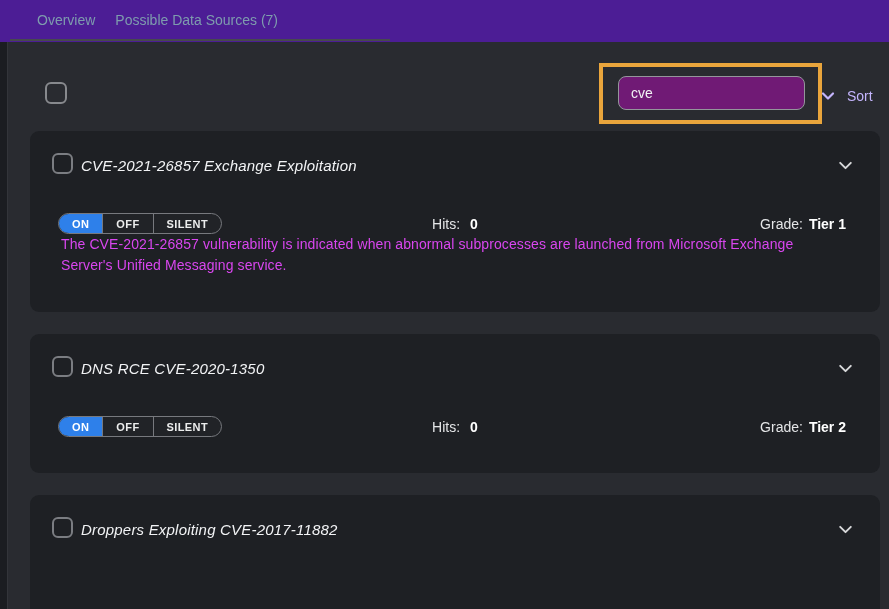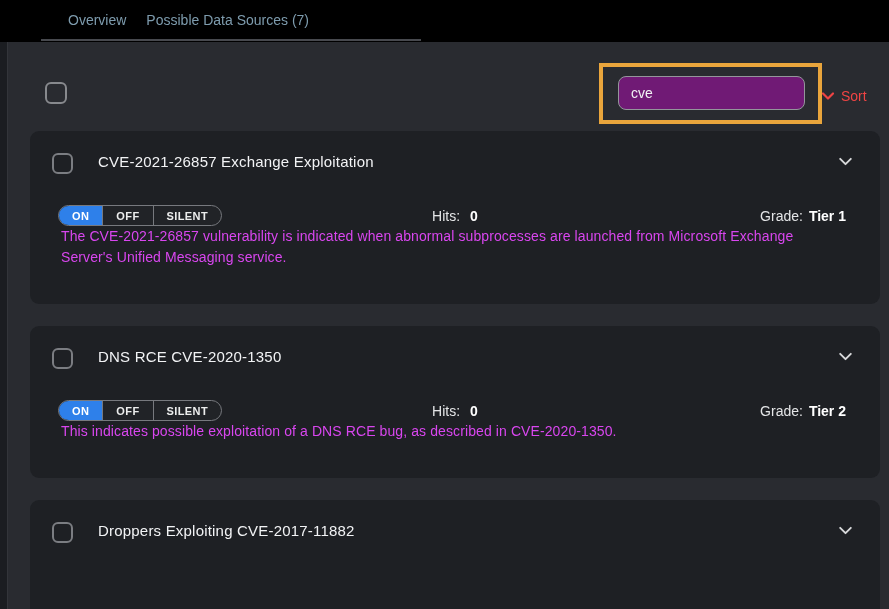--- a/index.html
+++ b/index.html
@@ -5,52 +5,52 @@
   * { margin:0; padding:0; box-sizing:border-box; }
   html,body { width:889px; height:609px; overflow:hidden; background:#292b30;
     font-family:"Liberation Sans", sans-serif; }
   .app { position:relative; width:889px; height:609px; background:#292b30; overflow:hidden; }
 
   
   .left-strip { position:absolute; left:0; top:0; width:8px; height:100%;
     background:#1b1d21; border-right:1px solid #33353a; z-index:0; }
 
   
-  .tabbar { position:relative; height:42px; background:#000000; z-index:1;padding-left:31px; }
+  .tabbar { position:relative; height:42px; background:#4c1d95; z-index:1; }
   .tabs-wrap { margin-left:10px; width:380px; height:41px;
     border-bottom:2px solid #47494e; display:flex; align-items:stretch; padding-left:17px; }
   .tab { display:flex; align-items:center; padding:0 10px; font-size:14px;
     color:#7e9cae; cursor:pointer; }
   .tab.active { color:#4496d8; border-bottom:3px solid #1879d2; margin-bottom:-3px; }
 
   
   .toolbar { position:relative; height:89px; z-index:1; }
   .checkbox { display:inline-block; width:22px; height:22px; border:2px solid #87898d;
     border-radius:6px; background:transparent; }
   .toolbar .checkbox { position:absolute; left:45px; top:40px; }
   .highlight-box { position:absolute; left:599px; top:21px; width:223px; height:61px;
     border:4px solid #e9a53c; }
   .search-input { position:absolute; left:15px; top:9px; width:187px; height:34px;
     background:#701a75; border:1px solid #94969b; border-radius:8px;
     color:#f1f2f3; font-size:14px; padding:0 12px; outline:none;
     font-family:"Liberation Sans", sans-serif; }
   .sort { position:absolute; left:820px; top:46px; display:flex; align-items:center;
-    gap:5px; color:#ef4444; font-size:14px; cursor:pointer; }
+    gap:11px; color:#c4b5fd; font-size:14px; cursor:pointer; }
   .sort svg { display:block; }
 
   
   .rules-list { position:relative; z-index:1; }
   .rule-card { margin:0 9px 22px 30px; background:#1e2024; border-radius:9px;
     padding-bottom:36px; }
-  .card-head { display:flex; align-items:flex-start; gap:25px; padding:22px 26px 0 22px; }
+  .card-head { display:flex; align-items:flex-end; gap:8px; padding:22px 26px 0 22px;font-style:italic; }
   .card-head .checkbox { border-color:#7b7d82; flex:0 0 auto; width:21px; height:21px; }
   .rule-title { font-size:15px; font-weight:400; color:#f2f3f5; letter-spacing:.2px; }
   .expand { margin-left:auto; color:#d8d9db; display:flex; align-items:center; cursor:pointer; }
 
-  .meta-row { position:relative; display:flex; align-items:center; margin-top:31px; height:21px; }
+  .meta-row { position:relative; display:flex; align-items:center; margin-top:39px; height:21px; }
   .toggle { display:inline-flex; align-items:stretch; height:21px; margin-left:28px;
     border:1px solid #77797e; border-radius:11px; overflow:hidden; background:#212327; }
   .seg { display:flex; align-items:center; padding:0 13px; font-size:11px; font-weight:700;
     color:#eceded; letter-spacing:.4px; cursor:pointer; }
   .seg.on { background:#2e80ea; color:#fff; }
   .seg.mid { border-left:1px solid #77797e; border-right:1px solid #77797e; }
   .hits { position:absolute; left:50%; top:0; transform:translateX(-50%);
     display:flex; align-items:center; height:21px; gap:10px; font-size:14px; color:#e4e5e7; }
   .hits b, .grade b { color:#ffffff; font-weight:700; }
   .grade { margin-left:auto; padding-right:34px; display:flex; align-items:flex-start;
@@ -139,21 +139,20 @@
         </div>
         <div class="hits">
           <span>Hits:</span>
           <b>0</b>
         </div>
         <div class="grade">
           <span>Grade:</span>
           <b>Tier 2</b>
         </div>
       </div>
-      <p class="desc">This indicates possible exploitation of a DNS RCE bug, as described in CVE-2020-1350.</p>
     </article>
 
     <article class="rule-card cut">
       <header class="card-head">
         <span class="checkbox"></span>
         <h3 class="rule-title">Droppers Exploiting CVE-2017-11882</h3>
         <span class="expand">
           <svg width="17" height="17" viewBox="0 0 16 16">
             <path d="M3 5.5l5 5 5-5" fill="none" stroke="currentColor" stroke-width="1.8" stroke-linecap="round" stroke-linejoin="round"></path>
           </svg>

